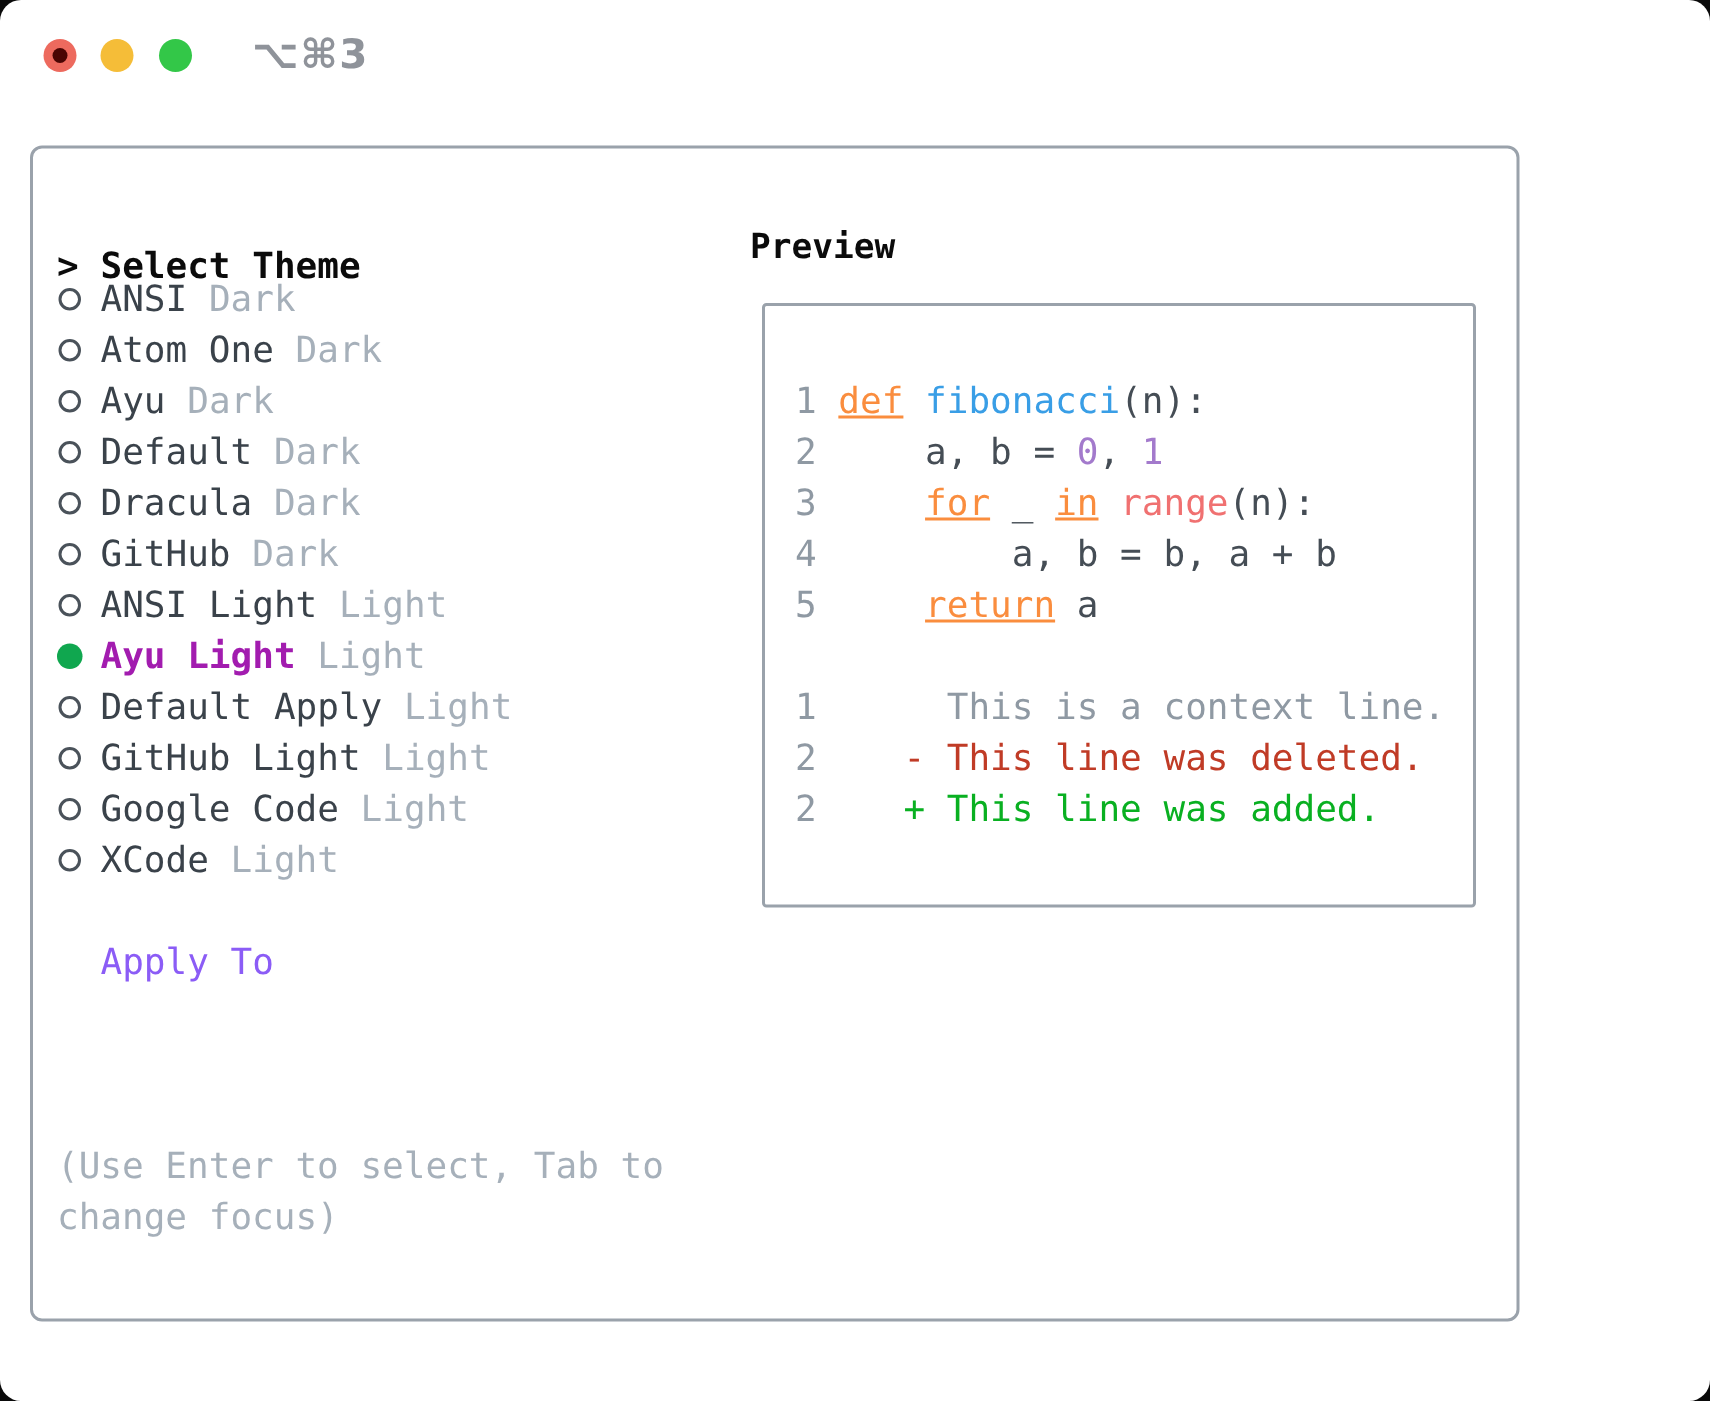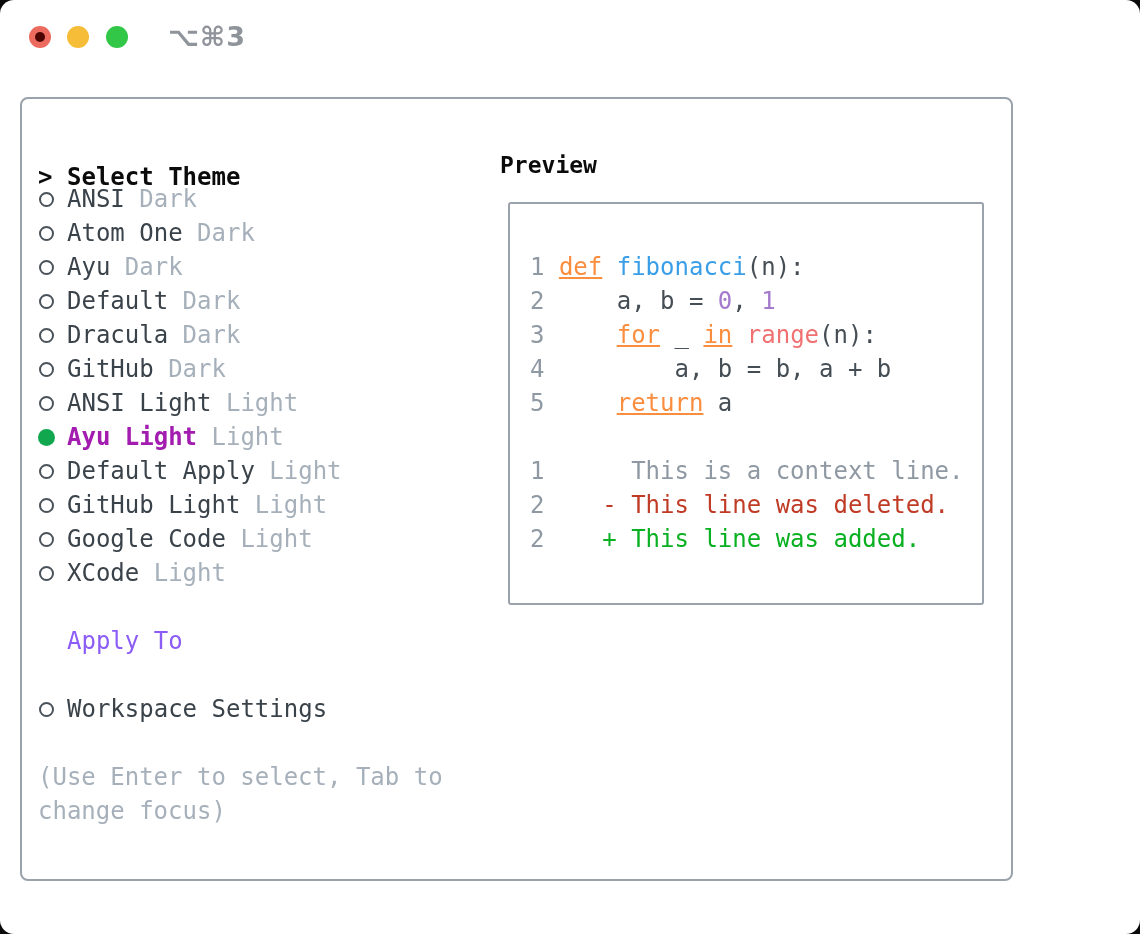--- a/index.html
+++ b/index.html
@@ -87,21 +87,20 @@
   <div class="row" style="top:284px"><span class="marker"><span class="ring"></span></span><span class="nm">Default</span><span class="vr">Dark</span></div>
   <div class="row" style="top:352px"><span class="marker"><span class="ring"></span></span><span class="nm">GitHub</span><span class="vr">Dark</span></div>
   <div class="row" style="top:386px"><span class="marker"><span class="ring"></span></span><span class="nm">ANSI Light</span><span class="vr">Light</span></div>
   <div class="row selected" style="top:420px"><span class="marker"><span class="dot"></span></span><span class="nm">Ayu Light</span><span class="vr">Light</span></div>
   <div class="row" style="top:454px"><span class="marker"><span class="ring"></span></span><span class="nm">Default Apply</span><span class="vr">Light</span></div>
   <div class="row" style="top:488px"><span class="marker"><span class="ring"></span></span><span class="nm">GitHub Light</span><span class="vr">Light</span></div>
   <div class="row" style="top:522px"><span class="marker"><span class="ring"></span></span><span class="nm">Google Code</span><span class="vr">Light</span></div>
   <div class="row" style="top:556px"><span class="marker"><span class="ring"></span></span><span class="nm">XCode</span><span class="vr">Light</span></div>
 
   <div class="row" style="top:624px"><span class="indent"></span><span style="color:#8b5cf6">Apply To</span></div>
-  <div class="row" style="top:692px"><span class="marker"><span class="ring"></span></span><span class="nm">Workspace Settings</span></div>
 
   <div class="row hint" style="top:760px">(Use Enter to select, Tab to</div>
   <div class="row hint" style="top:794px">change focus)</div>
 
   <div class="preview-title">Preview</div>
   <div class="preview-box"></div>
 
   <div class="crow" style="top:250px"><span class="ln">1</span><span class="tk-plain"> </span><span class="tk-kw">def</span><span class="tk-plain"> </span><span class="tk-fn">fibonacci</span><span class="tk-plain">(n):</span></div>
 
   <div class="crow" style="top:284px"><span class="ln">2</span><span class="tk-plain">     a, b = </span><span class="tk-lit">0</span><span class="tk-plain">, </span><span class="tk-lit">1</span></div>

